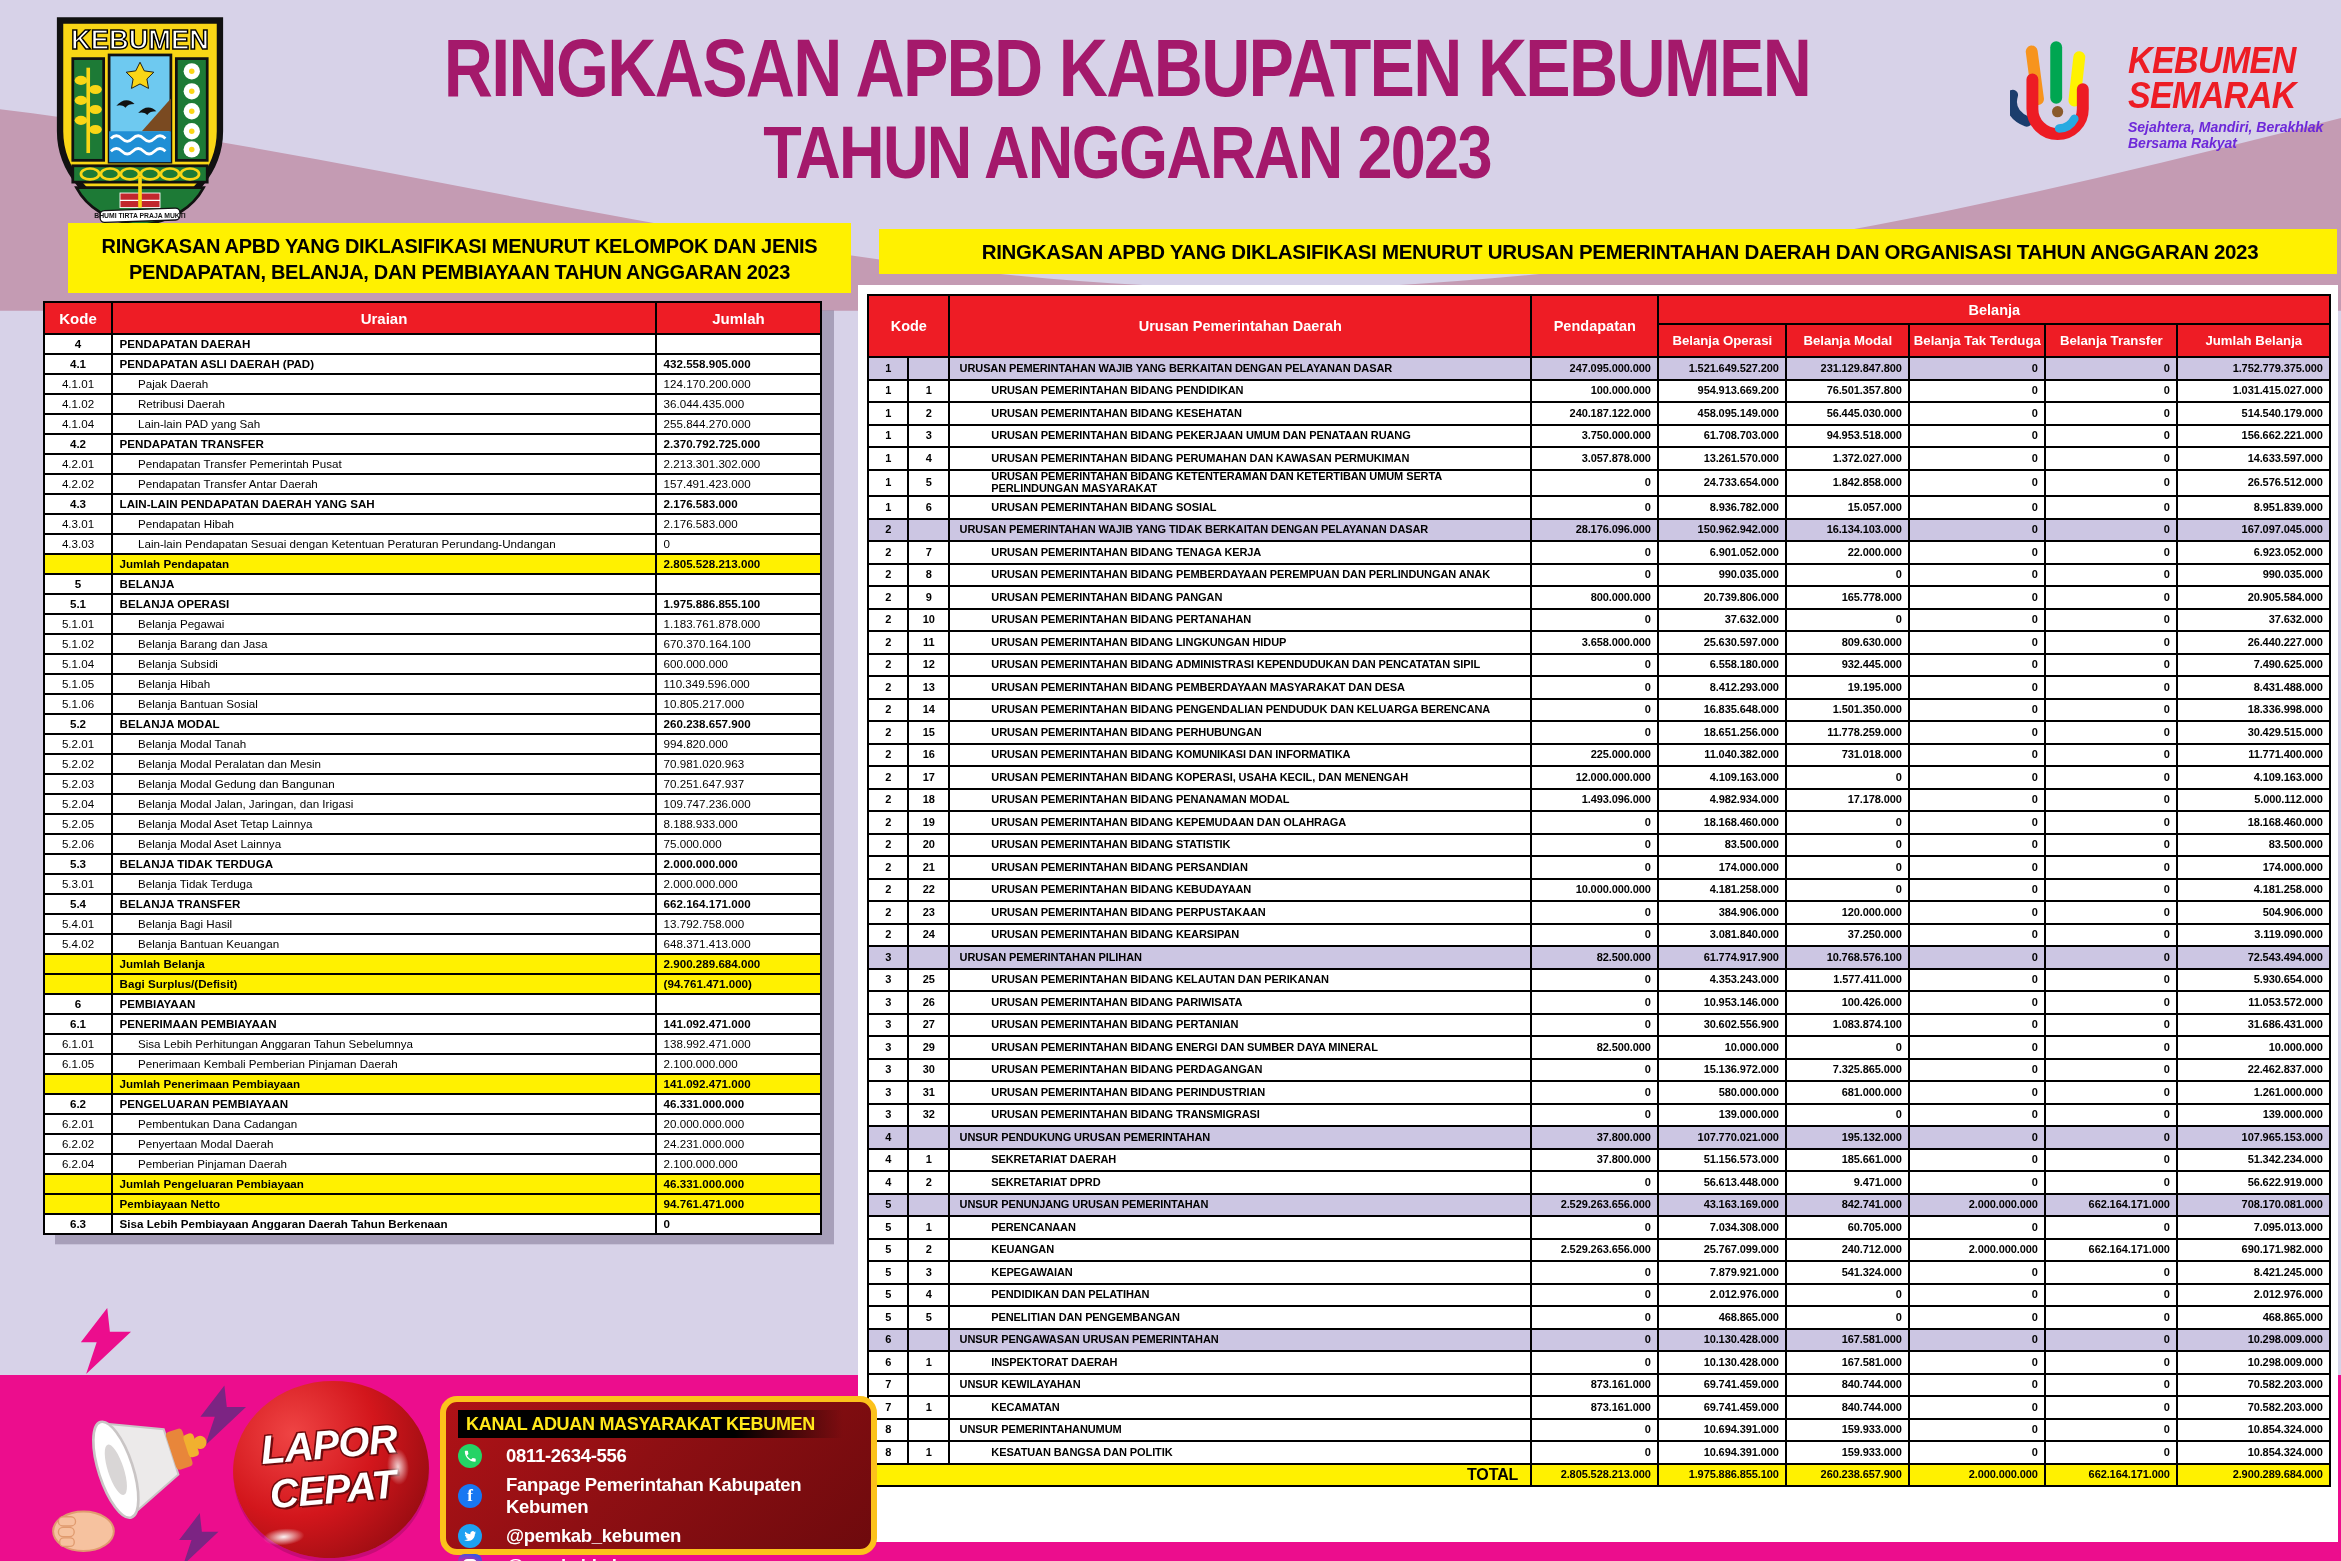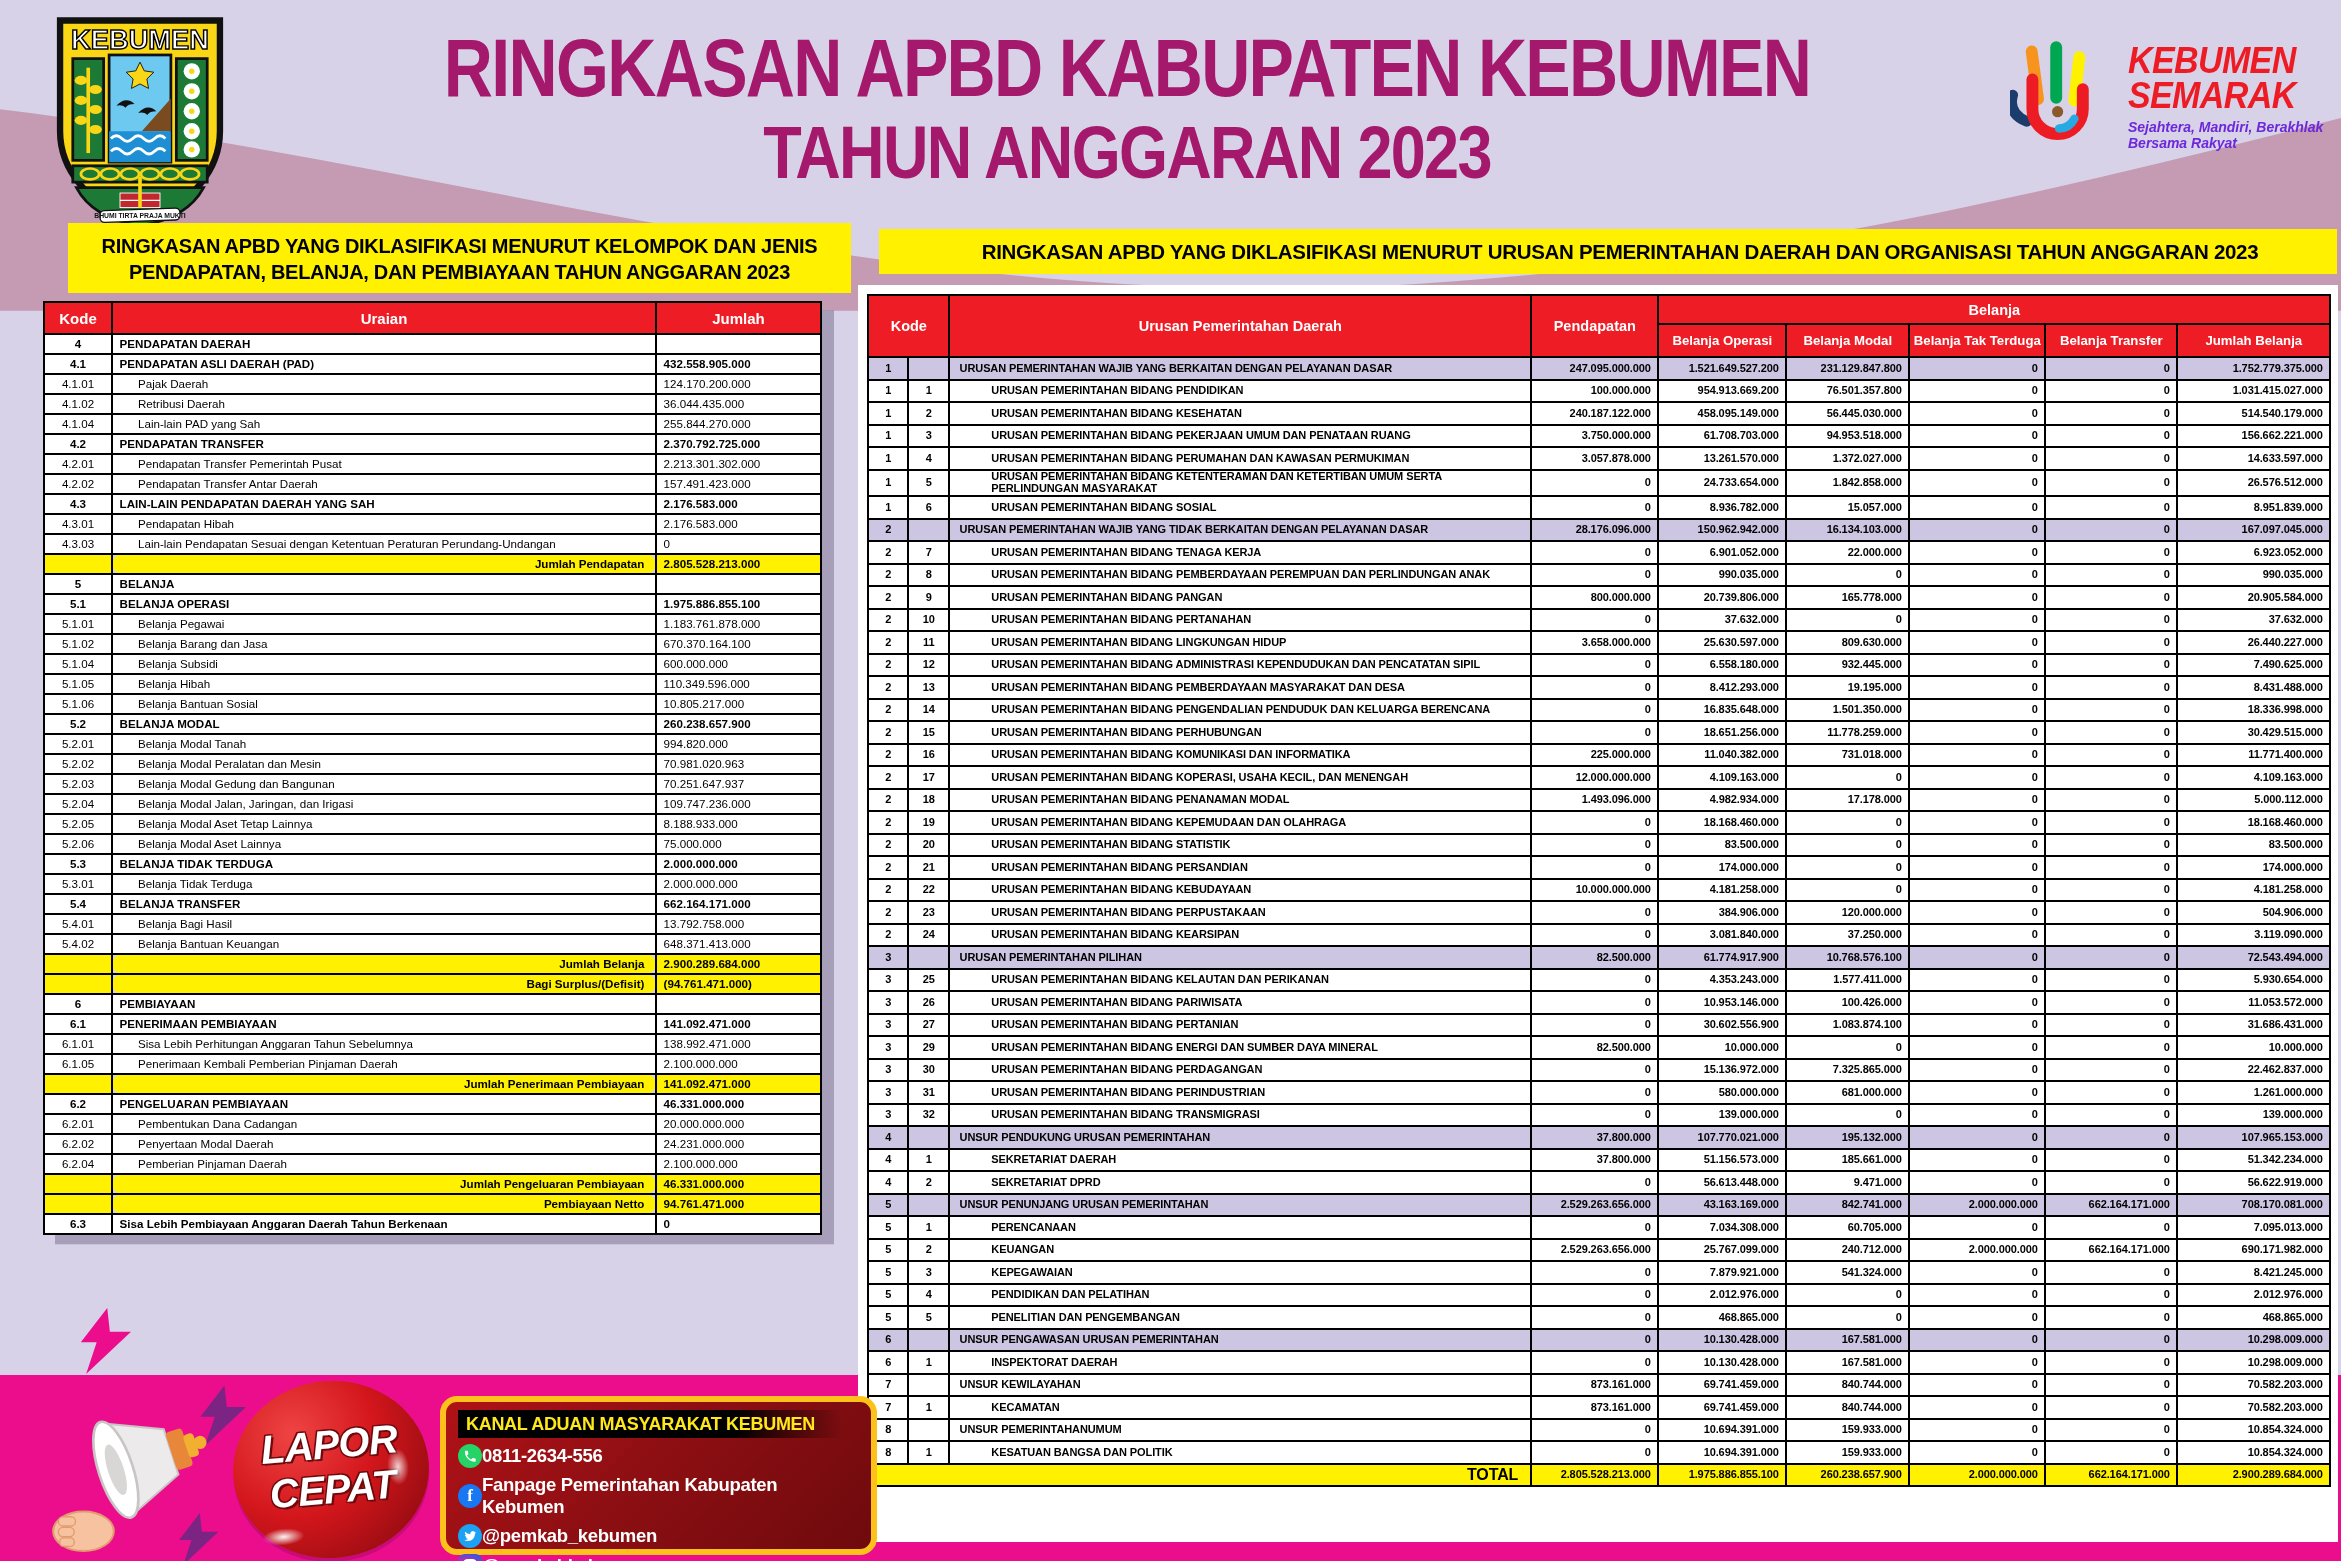--- a/index.html
+++ b/index.html
@@ -32,21 +32,21 @@
   
   .ltable { position:absolute; left:43px; top:301px; width:777px; border-collapse:collapse; table-layout:fixed; box-shadow:12px 9.3px 0 rgba(128,116,145,.55); }
   .ltable th { background:#ee1c25; color:#fff; font-size:15px; font-weight:bold; height:32px; border:2.6px solid #000; }
   .ltable td { border:2px solid #000; background:#fff; height:20px; font-size:11.6px; padding:0.7px 6.6px; line-height:1.1; }
   .ltable .kode { text-align:center; padding:0.7px 1.3px; }
   .ltable .jumlah { text-align:left; padding-right:16px; }
   .l-group td { font-weight:bold; }
   .l-item td { font-weight:normal; }
   .l-item td.uraian { padding-left:25px; }
   .l-total td { background:#fff100; font-weight:bold; }
-  .l-total td.uraian { text-align:right; padding-right:10.6px;border-radius:10px; }
+  .l-total td.uraian { text-align:left; padding-right:10.6px; }
 
   
   .rcard { position:absolute; left:858px; top:285px; width:1480px; height:1257px; background:#fff; padding:9.3px; }
   .rtable { width:1462px; border-collapse:collapse; table-layout:fixed; }
   .rtable th { background:#ee1c25; color:#fff; font-weight:bold; border:2px solid #000; }
   .rtable tr.hr1 th { font-size:14.5px; height:29px; }
   .rtable tr.hr2 th { font-size:13.2px; height:33px; }
   .rtable td { border:2px solid #000; background:#fff; height:22.5px; font-size:11px; font-weight:bold; padding:0.7px 5.3px; line-height:1.05; letter-spacing:-0.1px; }
   .rtable .k { text-align:center; padding:0.7px 1.3px; }
   .rtable .num { text-align:right; padding-right:6.6px; }
@@ -68,21 +68,21 @@
   .lapor-badge .gloss2 { position:absolute; right:20px; top:73px; width:22.5px; height:37px; border-radius:50%;
     background:radial-gradient(ellipse at center, rgba(255,255,255,.8), rgba(255,255,255,0) 70%); }
   .lapor-badge .bl { color:#fff; font-weight:bold; font-style:italic; font-size:40px; text-align:center; letter-spacing:-0.7px;
     text-shadow:2px 2px 0 #6e0a0d, -1.3px -1.3px 0 #6e0a0d, 1.3px -1.3px 0 #6e0a0d, -1.3px 1.3px 0 #6e0a0d; }
   .lapor-badge .bl1 { margin-top:41px; }
 
   .contact-card { position:absolute; left:396px; top:1396px; width:437px; height:159px; border-radius:17px;
     border:6px solid #fcc21b; background:linear-gradient(135deg, #b01217 0%, #8e0f13 45%, #6e0a0d 100%); padding:8px 12px;margin-left:44px; }
   .contact-title { background:linear-gradient(90deg, #000 0%, #000 72%, rgba(0,0,0,0) 100%);
     color:#ffe81a; font-weight:bold; font-size:18px; height:28px; line-height:28px; padding-left:8px; width:96%; letter-spacing:-0.3px; }
-  .contact-row { display:flex; align-items:center; gap:0; margin-top:6px; }
+  .contact-row { display:flex; align-items:center; gap:24px; margin-top:6px; }
   .cicon { width:24px; height:24px; border-radius:50%; flex:0 0 24px; display:flex; align-items:center; justify-content:center; color:#fff; font-weight:bold; }
   .cicon.wa { background:#25d366; }
   .cicon.fb { background:#1877f2; font-size:17px; font-family:"Liberation Serif", serif; }
   .cicon.tw { background:#1da1f2; }
   .cicon.ig { background:radial-gradient(circle at 30% 110%, #fdf497 0%, #fd5949 45%, #d6249f 60%, #285aeb 90%); border-radius:6.6px; }
   .cicon.ig .igbox { width:14.5px; height:14.5px; border:2px solid #fff; border-radius:4.6px; position:relative; }
   .cicon.ig .igbox::after { content:""; position:absolute; left:2.6px; top:2.6px; width:5.3px; height:5.3px; border:1.7px solid #fff; border-radius:50%; }
   .contact-label { color:#fff; font-weight:bold; font-size:18.5px; letter-spacing:-0.3px; }
 </style>
 </head>

